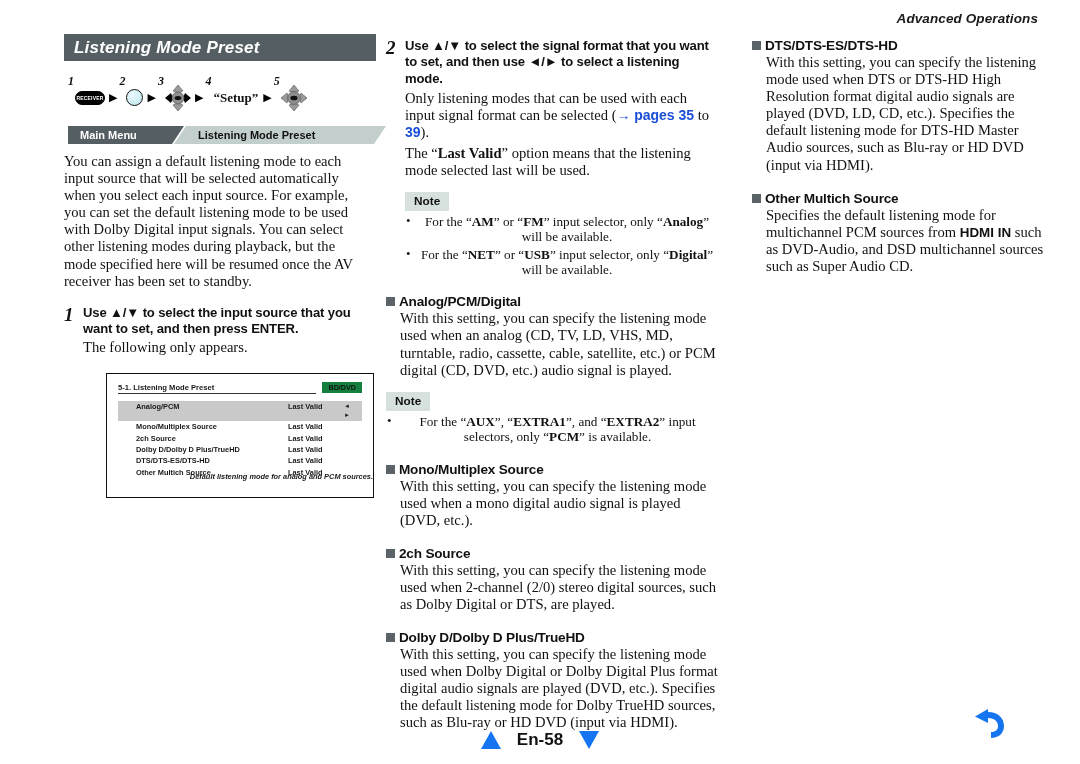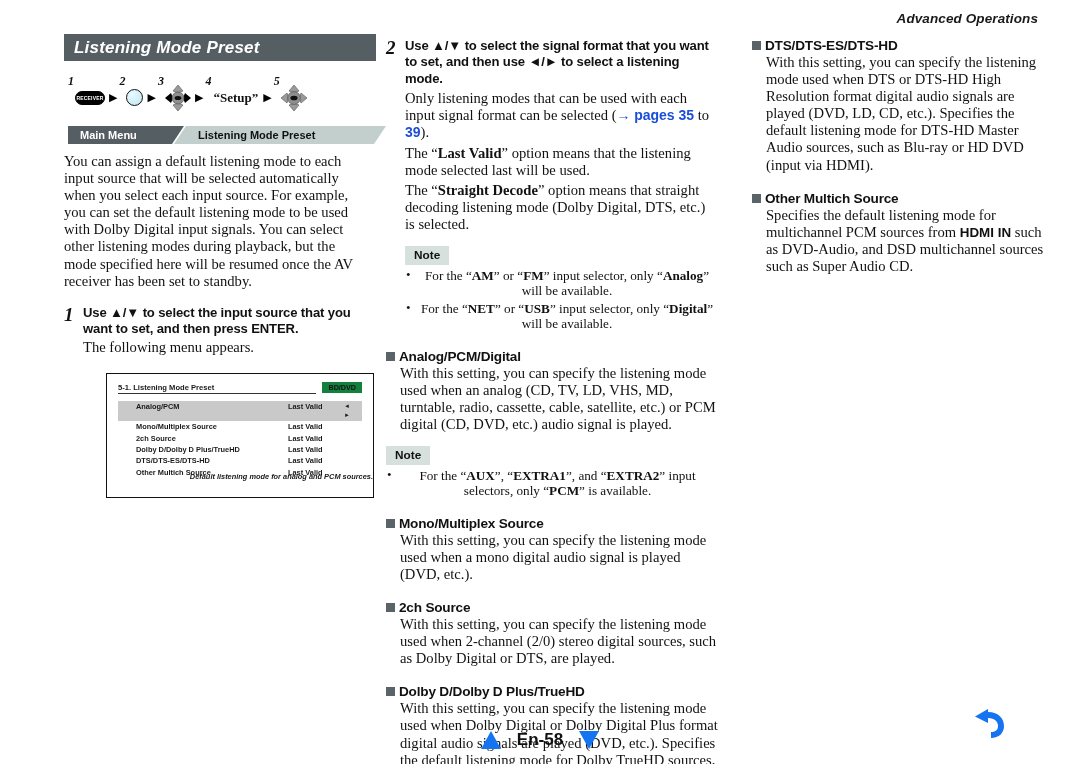--- a/index.html
+++ b/index.html
@@ -312,21 +312,21 @@
       <span class="crumb-a">Main Menu</span>
       <span class="crumb-b">Listening Mode Preset</span>
     </div>
 
     <p class="body">You can assign a default listening mode to each input source that will be selected automatically when you select each input source. For example, you can set the default listening mode to be used with Dolby Digital input signals. You can select other listening modes during playback, but the mode specified here will be resumed once the AV receiver has been set to standby.</p>
 
     <div class="step">
       <div class="step-n">1</div>
       <div class="step-body">
         <div class="step-lead"><span>Use </span><span>▲/▼</span><span> to select the input source that you want to set, and then press </span><span>ENTER</span><span>.</span></div>
-        <div class="step-sub">The following menu appears.</div>
+        <div class="step-sub">The following only appears.</div>
       </div>
     </div>
 
     <div class="osd-wrap">
       <div class="osd-head">
         <span class="osd-head-title">5-1. Listening Mode Preset</span>
         <span class="osd-badge">BD/DVD</span>
       </div>
       <div class="osd-list">
         <div class="osd-row sel">
@@ -369,21 +369,20 @@
 
     <div class="step" style="margin-top:4px">
       <div class="step-n">2</div>
       <div class="step-body">
         <div class="step-lead"><span>Use </span><span>▲/▼</span><span> to select the signal format that you want to set, and then use </span><span>◄/►</span><span> to select a listening mode.</span></div>
 
         <p class="body tight"><span>Only listening modes that can be used with each input signal format can be selected (</span><span class="ref-b">→</span><span>&nbsp;</span><span class="ref-b">pages 35</span><span> to </span><span class="ref-b">39</span><span>).</span></p>
 
         <p class="body tight"><span>The “</span><b>Last Valid</b><span>” option means that the listening mode selected last will be used.</span></p>
 
-        <p class="body tight"><span>The “</span><b>Straight Decode</b><span>” option means that straight decoding listening mode (Dolby Digital, DTS, etc.) is selected.</span></p>
 
         
         <div class="note-tag">Note</div>
         <ul class="note">
           <li><span>For the “</span><b>AM</b><span>” or “</span><b>FM</b><span>” input selector, only “</span><b>Analog</b><span>” will be available.</span></li>
           <li><span>For the “</span><b>NET</b><span>” or “</span><b>USB</b><span>” input selector, only “</span><b>Digital</b><span>” will be available.</span></li>
         </ul>
       </div>
     </div>
 

